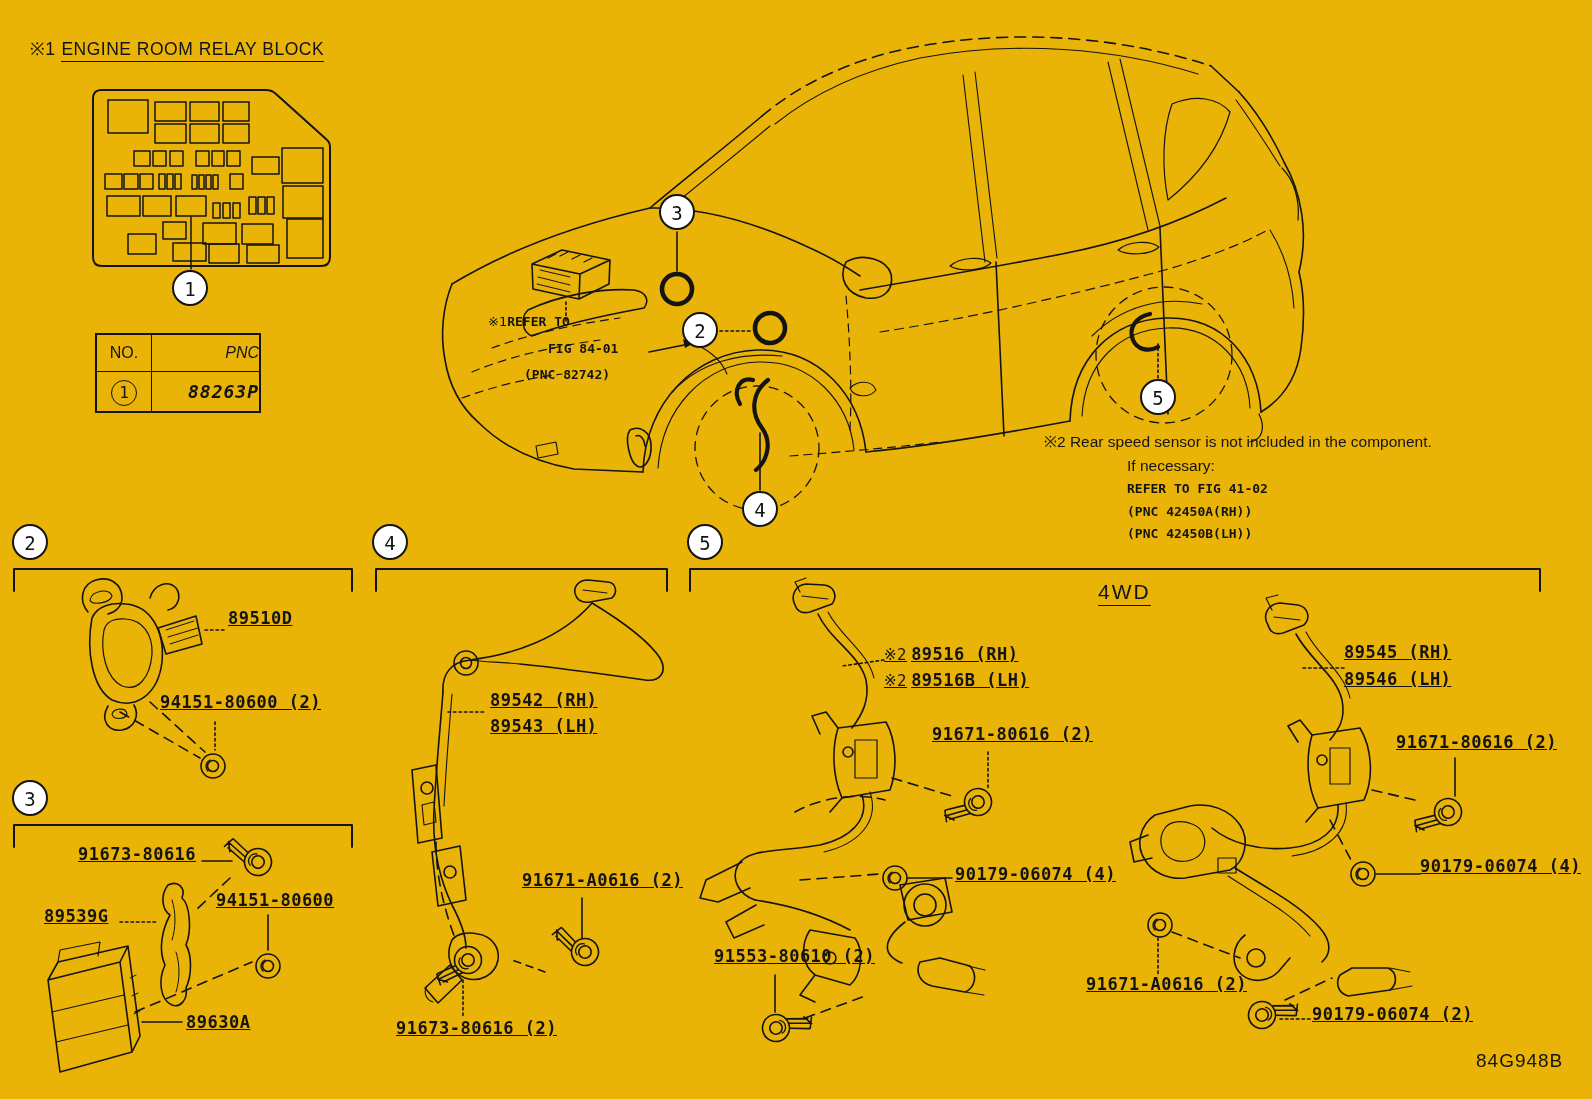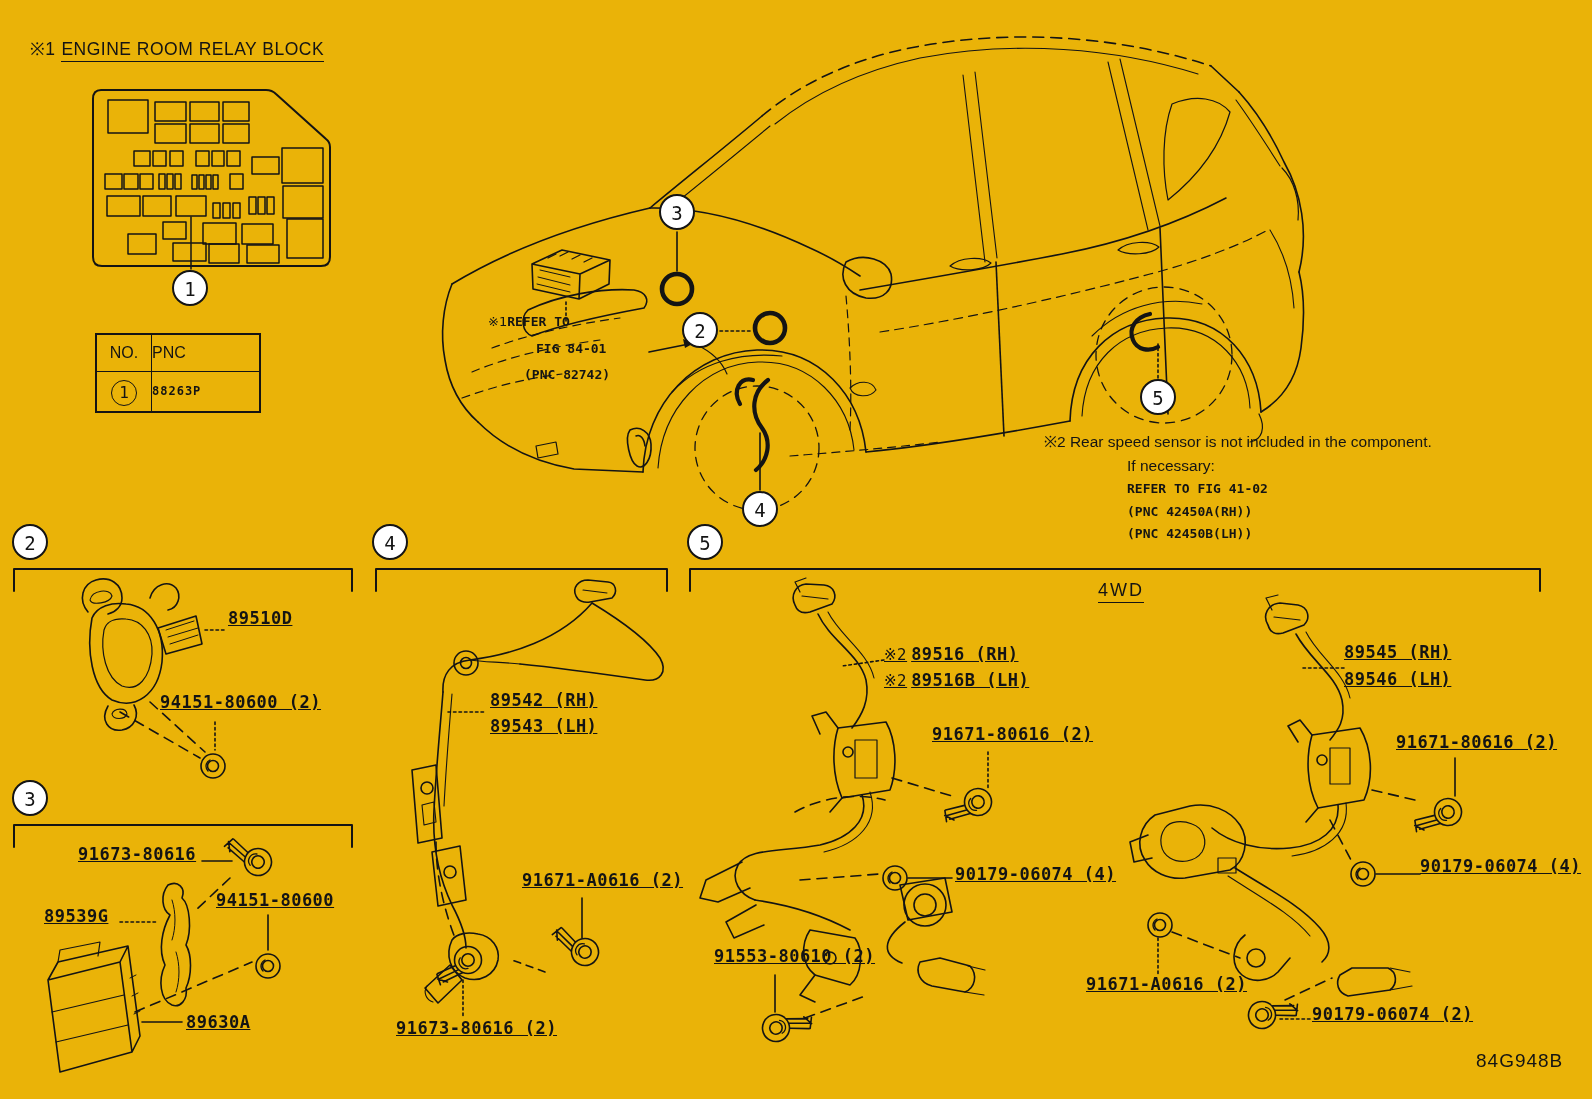--- a/index.html
+++ b/index.html
@@ -9,30 +9,30 @@
   .lab{position:absolute;font-family:"DejaVu Sans Mono",monospace;font-weight:bold;
        font-size:17px;letter-spacing:.5px;white-space:pre;color:#141414;text-decoration:underline;}
   .lab .pfx{font-family:"DejaVu Sans",sans-serif;font-weight:normal;font-size:15px;margin-right:4px;}
   .sans{position:absolute;font-family:"Liberation Sans",sans-serif;font-size:15.5px;color:#141414;white-space:pre;}
   .mono-note{position:absolute;font-family:"DejaVu Sans Mono",monospace;font-weight:bold;font-size:13px;white-space:pre;color:#141414;}
   .callout{position:absolute;width:36px;height:36px;border:2px solid #141414;border-radius:50%;
            text-align:center;line-height:34px;font-family:"DejaVu Sans Mono",monospace;
            font-size:19px;color:#141414;background:#fff;box-sizing:border-box;}
   .title{position:absolute;left:30px;top:36px;font-size:17.5px;letter-spacing:.5px;}
   .title .utext{border-bottom:1.6px solid #141414;padding-bottom:2px;margin-left:6px;}
-  .fourwd{position:absolute;left:1098px;top:580px;font-size:18px;letter-spacing:2px;
+  .fourwd{position:absolute;left:1098px;top:580px;font-size:21px;letter-spacing:2px;
           border-bottom:1.6px solid #141414;padding-bottom:1px;}
   .tbl{position:absolute;left:95px;top:333px;width:166px;border:2px solid #141414;box-sizing:border-box;}
   .tbl .row{display:flex;}
   .tbl .row+.row{border-top:1.8px solid #141414;}
   .tbl .c1{width:55px;border-right:1.8px solid #141414;text-align:center;box-sizing:border-box;}
-  .tbl .c2{flex:1;text-align:left;}
+  .tbl .c2{flex:1;text-align:right;font-style:italic;}
   .tbl .hd{height:36px;line-height:36px;font-size:16px;}
   .tbl .dt{height:39px;line-height:39px;}
-  .tbl .pnc{font-family:"DejaVu Sans Mono",monospace;font-weight:bold;font-size:12px;letter-spacing:1px;}
+  .tbl .pnc{font-family:"DejaVu Sans Mono",monospace;font-weight:bold;font-size:18px;letter-spacing:1px;}
   .mini-circ{display:inline-block;width:26px;height:26px;border:1.6px solid #141414;border-radius:50%;
              line-height:24px;font-family:"DejaVu Sans Mono",monospace;font-size:16px;vertical-align:middle;box-sizing:border-box;}
   .code{position:absolute;left:1476px;top:1050px;font-size:19px;letter-spacing:1px;}
 </style>
 </head>
 <body>
 
 <div class="canvas">
 
 <svg width="1592" height="1099" viewBox="0 0 1592 1099" fill="none" stroke="#141414" stroke-width="1.6" stroke-linecap="round" stroke-linejoin="round">
@@ -327,21 +327,21 @@
   <div class="callout" style="left:659px;top:194px">3</div>
   <div class="callout" style="left:682px;top:312px">2</div>
   <div class="callout" style="left:742px;top:491px">4</div>
   <div class="callout" style="left:1140px;top:379px">5</div>
   <div class="callout" style="left:12px;top:524px">2</div>
   <div class="callout" style="left:12px;top:780px">3</div>
   <div class="callout" style="left:372px;top:524px">4</div>
   <div class="callout" style="left:687px;top:524px">5</div>
 
   <div class="mono-note" style="left:488px;top:314px"><span class="pfx" style="font-family:'DejaVu Sans',sans-serif;font-weight:normal">※1</span><span>REFER TO</span></div>
-  <div class="mono-note" style="left:536px;top:341px">FIG 84-01</div>
+  <div class="mono-note" style="left:548px;top:341px">FIG 84-01</div>
   <div class="mono-note" style="left:524px;top:367px">(PNC 82742)</div>
 
   <div class="sans" style="left:1044px;top:430px"><span>※2</span> <span>Rear speed sensor is not included in the component.</span></div>
   <div class="sans" style="left:1127px;top:457px">If necessary:</div>
   <div class="mono-note" style="left:1127px;top:481px">REFER TO FIG 41-02</div>
   <div class="mono-note" style="left:1127px;top:504px">(PNC 42450A(RH))</div>
   <div class="mono-note" style="left:1127px;top:526px">(PNC 42450B(LH))</div>
 
   <div class="fourwd">4WD</div>
 

